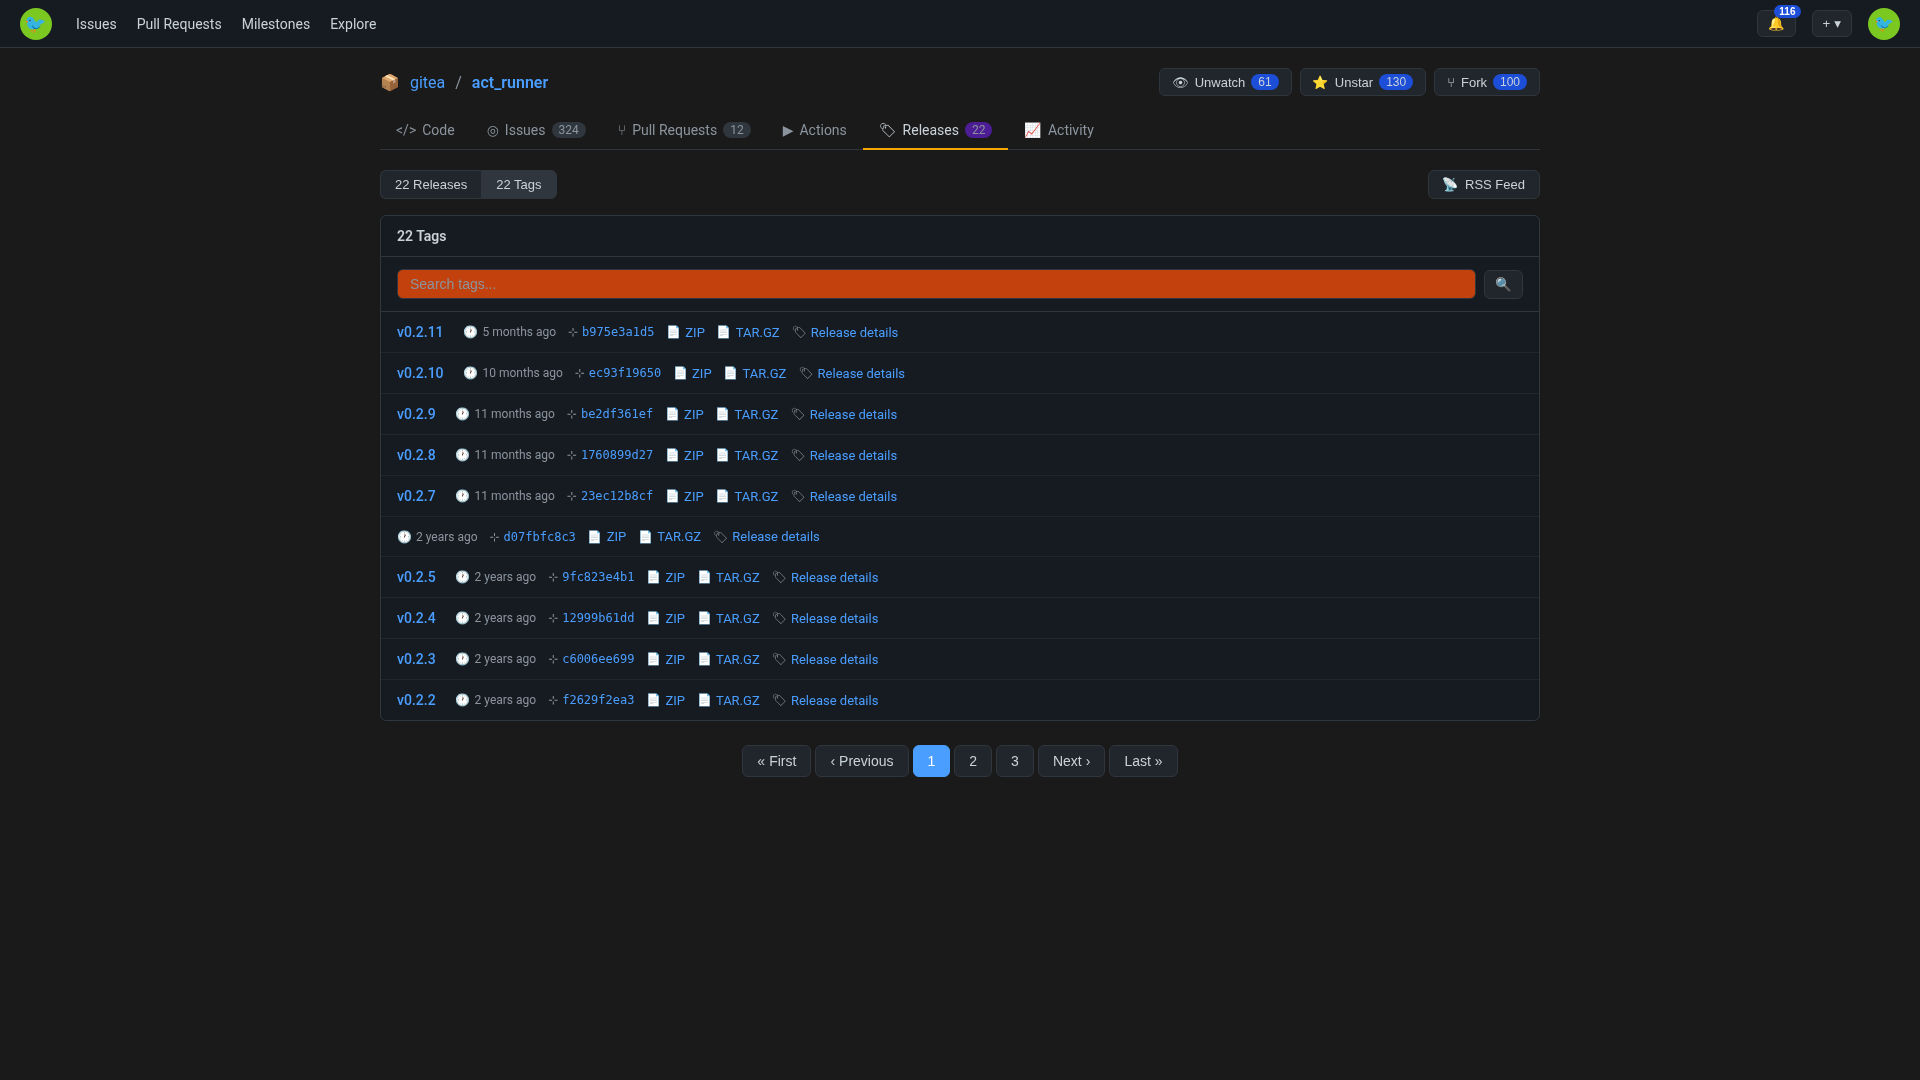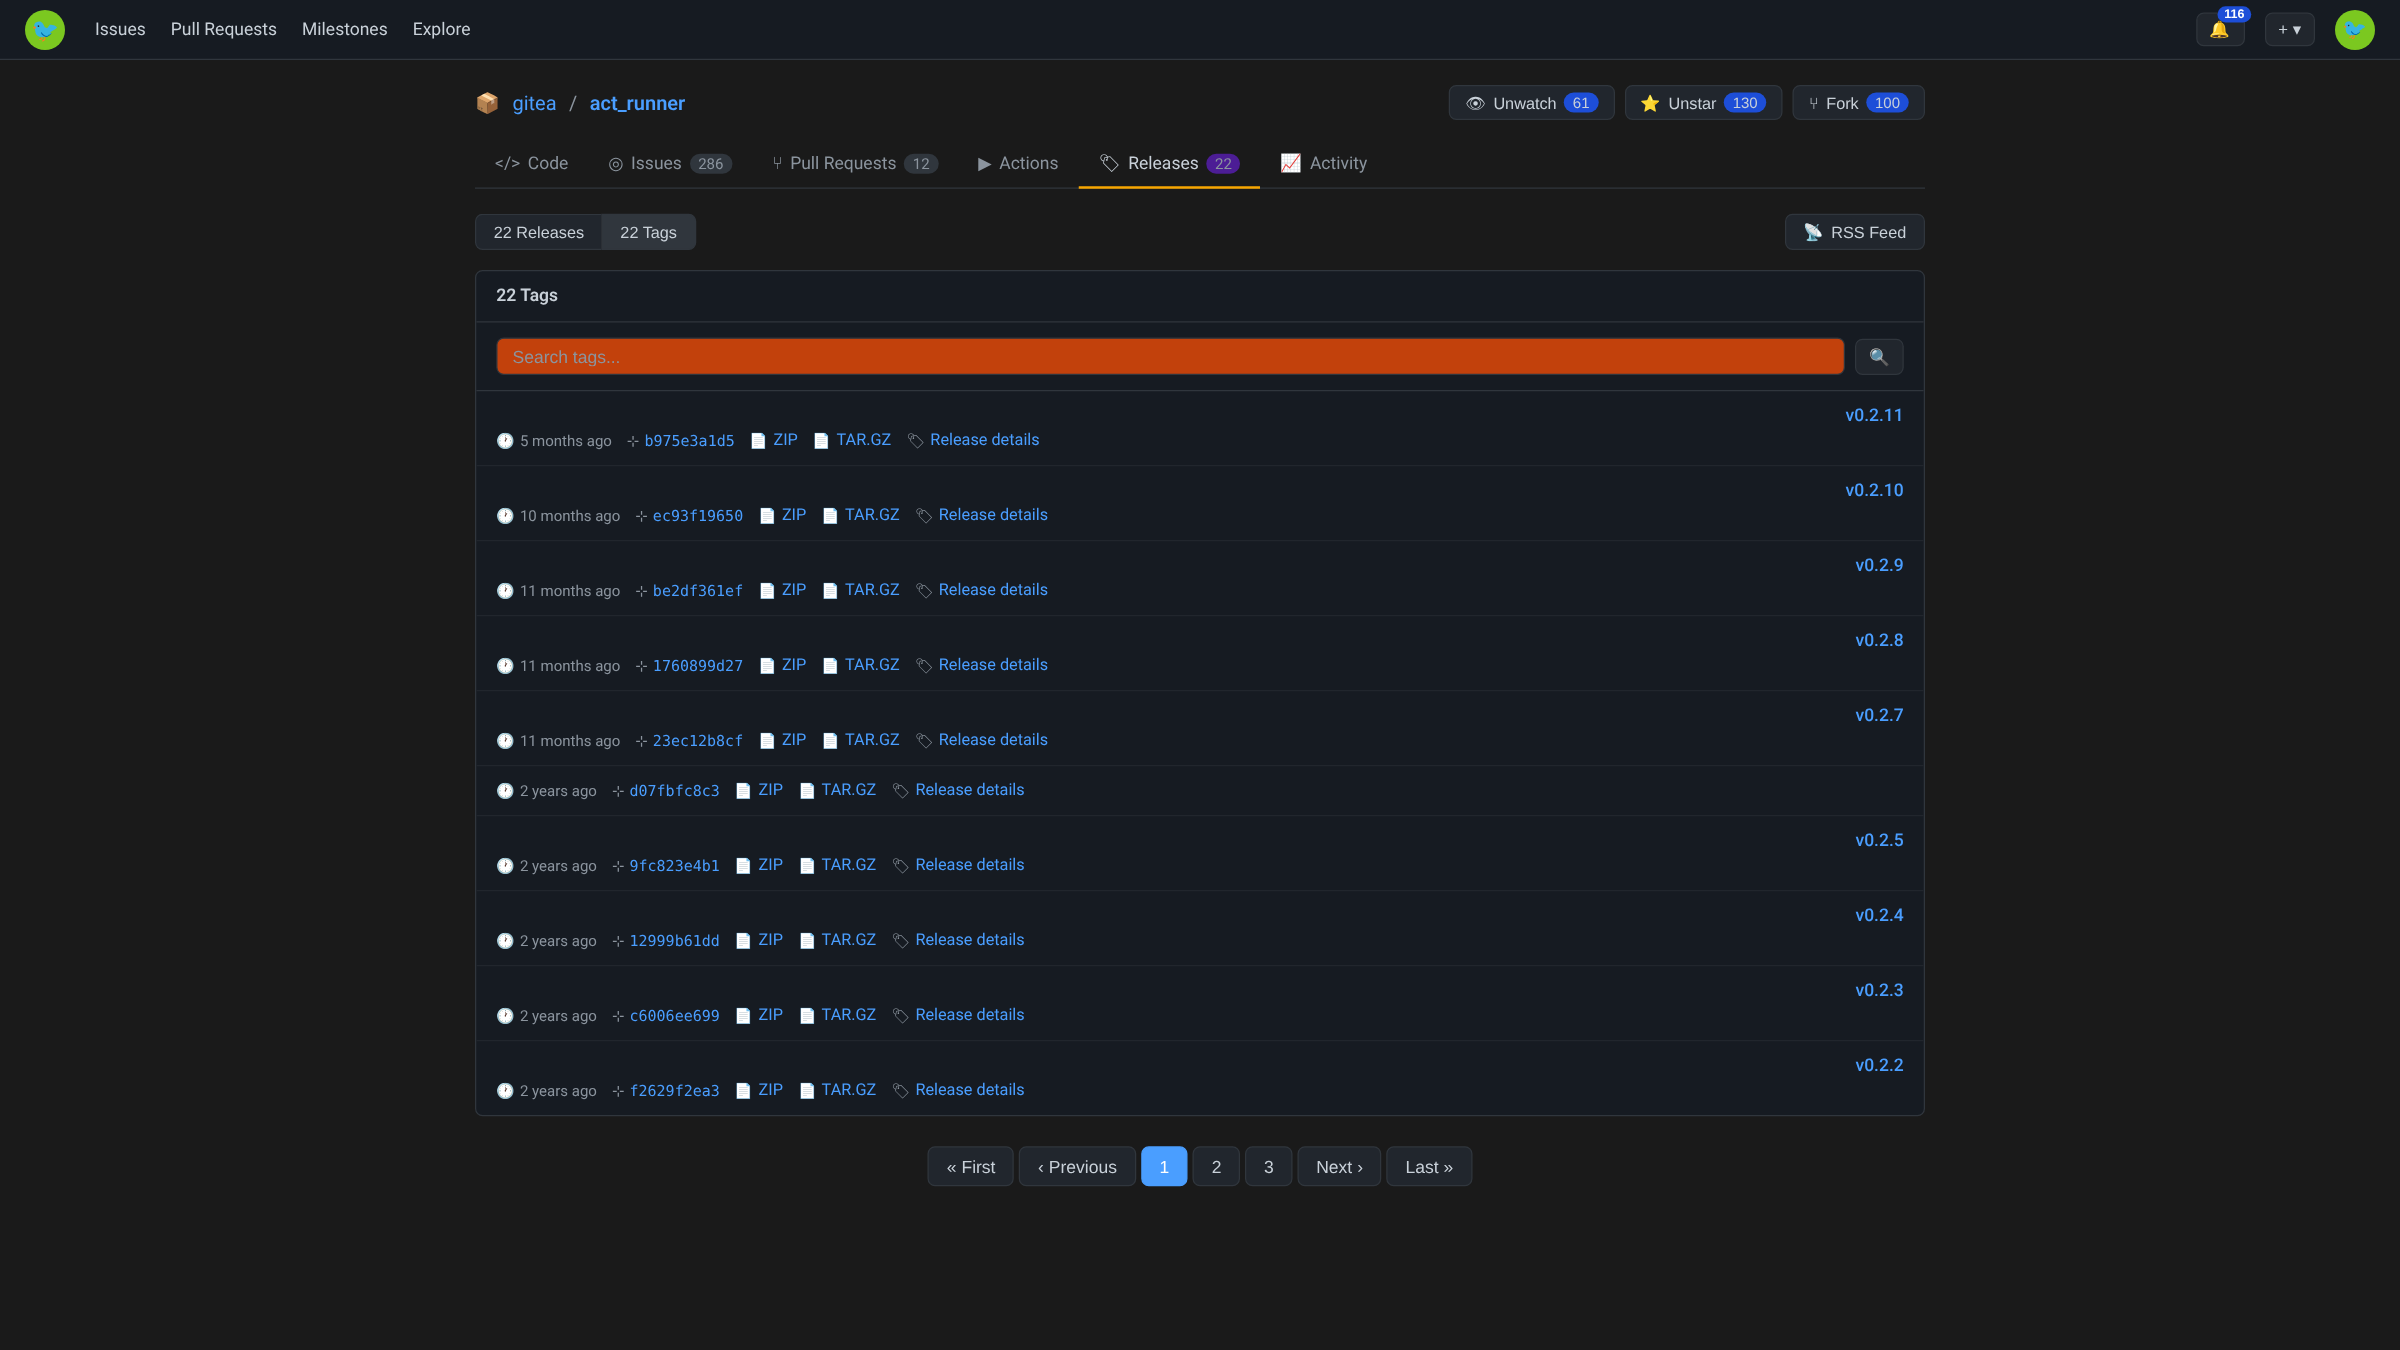--- a/index.html
+++ b/index.html
@@ -265,23 +265,22 @@
       cursor: pointer;
       display: flex;
       align-items: center;
     }
 
     
     .tag-row {
       padding: 12px 16px;
       border-bottom: 1px solid #21262d;
       display: flex;
-      flex-direction: column;
-      gap: 4px;
-      text-align: right;
+      flex-direction: row;
+      gap: 20px;
     }
     .tag-row:last-child { border-bottom: none; }
     .tag-name {
       color: #4a9eff;
       font-size: 14px;
       cursor: pointer;
       font-weight: 500;
     }
     .tag-meta {
       display: flex;
@@ -385,21 +384,21 @@
   </div>
 
   <div class="tabs">
     <div class="tab">
       <span>&lt;/&gt;</span>
       <span>Code</span>
     </div>
     <div class="tab">
       <span>◎</span>
       <span>Issues</span>
-      <span class="tab-badge">286</span>
+      <span class="tab-badge">324</span>
     </div>
     <div class="tab">
       <span>⑂</span>
       <span>Pull Requests</span>
       <span class="tab-badge">12</span>
     </div>
     <div class="tab">
       <span>▶</span>
       <span>Actions</span>
     </div>

